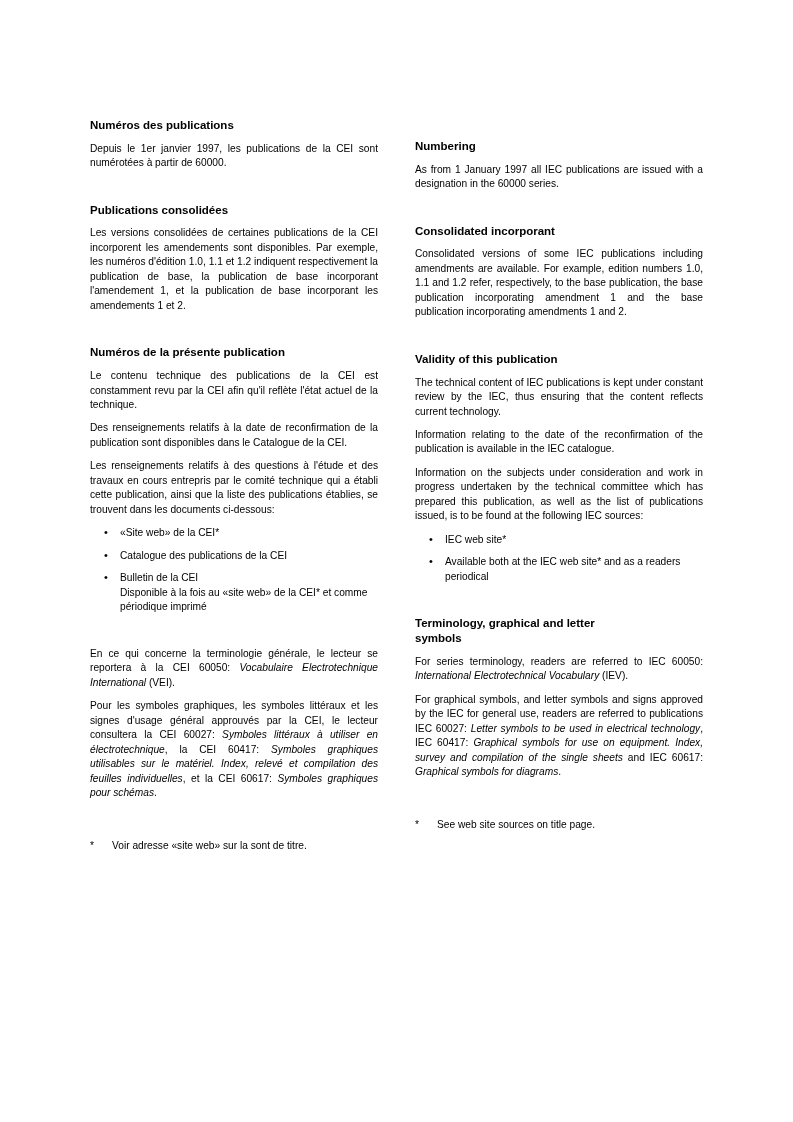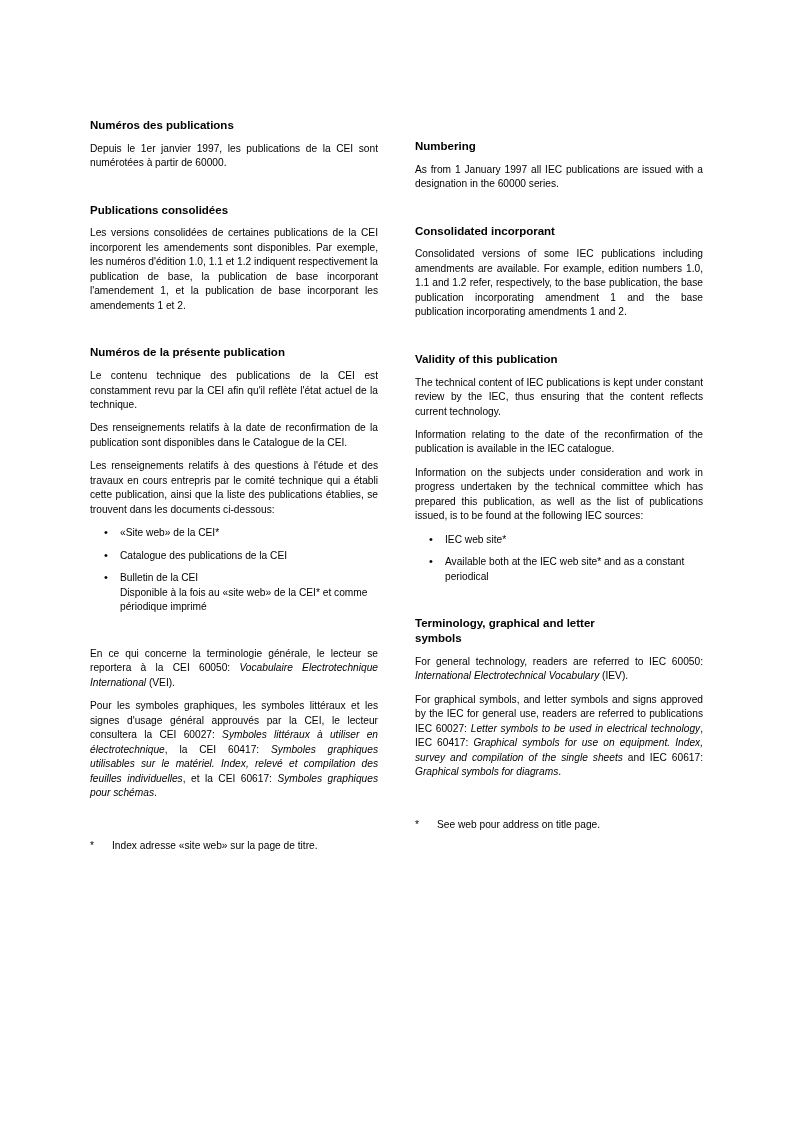--- a/index.html
+++ b/index.html
@@ -132,21 +132,21 @@
       </section>
 
       <section class="spacer-top">
         <p class="body"><span style="font-style: normal;">En ce qui concerne la terminologie générale, le lecteur se reportera à la CEI 60050: </span><span class="it" style="font-style: italic;">Vocabulaire Electrotechnique International</span><span style="font-style: normal;"> (VEI).</span></p>
         <p class="body"><span style="font-style: normal;">Pour les symboles graphiques, les symboles littéraux et les signes d'usage général approuvés par la CEI, le lecteur consultera la CEI 60027: </span><span class="it" style="font-style: italic;">Symboles littéraux à utiliser en électrotechnique</span><span style="font-style: normal;">, la CEI 60417: </span><span class="it" style="font-style: italic;">Symboles graphiques utilisables sur le matériel. Index, relevé et compilation des feuilles individuelles</span><span style="font-style: normal;">, et la CEI 60617: </span><span class="it" style="font-style: italic;">Symboles graphiques pour schémas</span><span style="font-style: normal;">.</span></p>
       </section>
 
       <div class="footnote-wrap">
         <div class="footnote">
           <span class="star">*</span>
-          <span>Index adresse «site web» sur la page de titre.</span>
+          <span>Voir adresse «site web» sur la sont de titre.</span>
         </div>
       </div>
 
     </div>
 
     <div class="col">
 
       <section>
         <h2 class="sec">Numbering</h2>
         <p class="body">As from 1 January 1997 all IEC publications are issued with a designation in the 60000 series.</p>
@@ -161,35 +161,35 @@
         <h2 class="sec">Validity of this publication</h2>
         <p class="body">The technical content of IEC publications is kept under constant review by the IEC, thus ensuring that the content reflects current technology.</p>
         <p class="body">Information relating to the date of the reconfirmation of the publication is available in the IEC catalogue.</p>
         <p class="body">Information on the subjects under consideration and work in progress undertaken by the technical committee which has prepared this publication, as well as the list of publications issued, is to be found at the following IEC sources:</p>
         <ul class="bullets">
           <li>
             <span class="b-title">IEC web site*</span>
             <span class="b-sub"></span>
           </li>
           <li>
-            <span class="b-sub">Available both at the IEC web site* and as a constant periodical</span>
+            <span class="b-sub">Available both at the IEC web site* and as a readers periodical</span>
           </li>
         </ul>
       </section>
 
       <section class="spacer-top">
         <h2 class="sec twoline">Terminology, graphical and letter
 symbols</h2>
-        <p class="body"><span style="font-style: normal;">For general technology, readers are referred to IEC 60050: </span><span class="it" style="font-style: italic;">International Electrotechnical Vocabulary</span><span style="font-style: normal;"> (IEV).</span></p>
+        <p class="body"><span style="font-style: normal;">For series terminology, readers are referred to IEC 60050: </span><span class="it" style="font-style: italic;">International Electrotechnical Vocabulary</span><span style="font-style: normal;"> (IEV).</span></p>
         <p class="body"><span style="font-style: normal;">For graphical symbols, and letter symbols and signs approved by the IEC for general use, readers are referred to publications IEC 60027: </span><span class="it" style="font-style: italic;">Letter symbols to be used in electrical technology</span><span style="font-style: normal;">, IEC 60417: </span><span class="it" style="font-style: italic;">Graphical symbols for use on equipment. Index, survey and compilation of the single sheets</span><span style="font-style: normal;"> and IEC 60617: </span><span class="it" style="font-style: italic;">Graphical symbols for diagrams</span><span style="font-style: normal;">.</span></p>
       </section>
 
       <div class="footnote-wrap">
         <div class="footnote">
           <span class="star">*</span>
-          <span>See web pour address on title page.</span>
+          <span>See web site sources on title page.</span>
         </div>
       </div>
 
     </div>
 
   </div>
 </div>
 
 </body></html>

